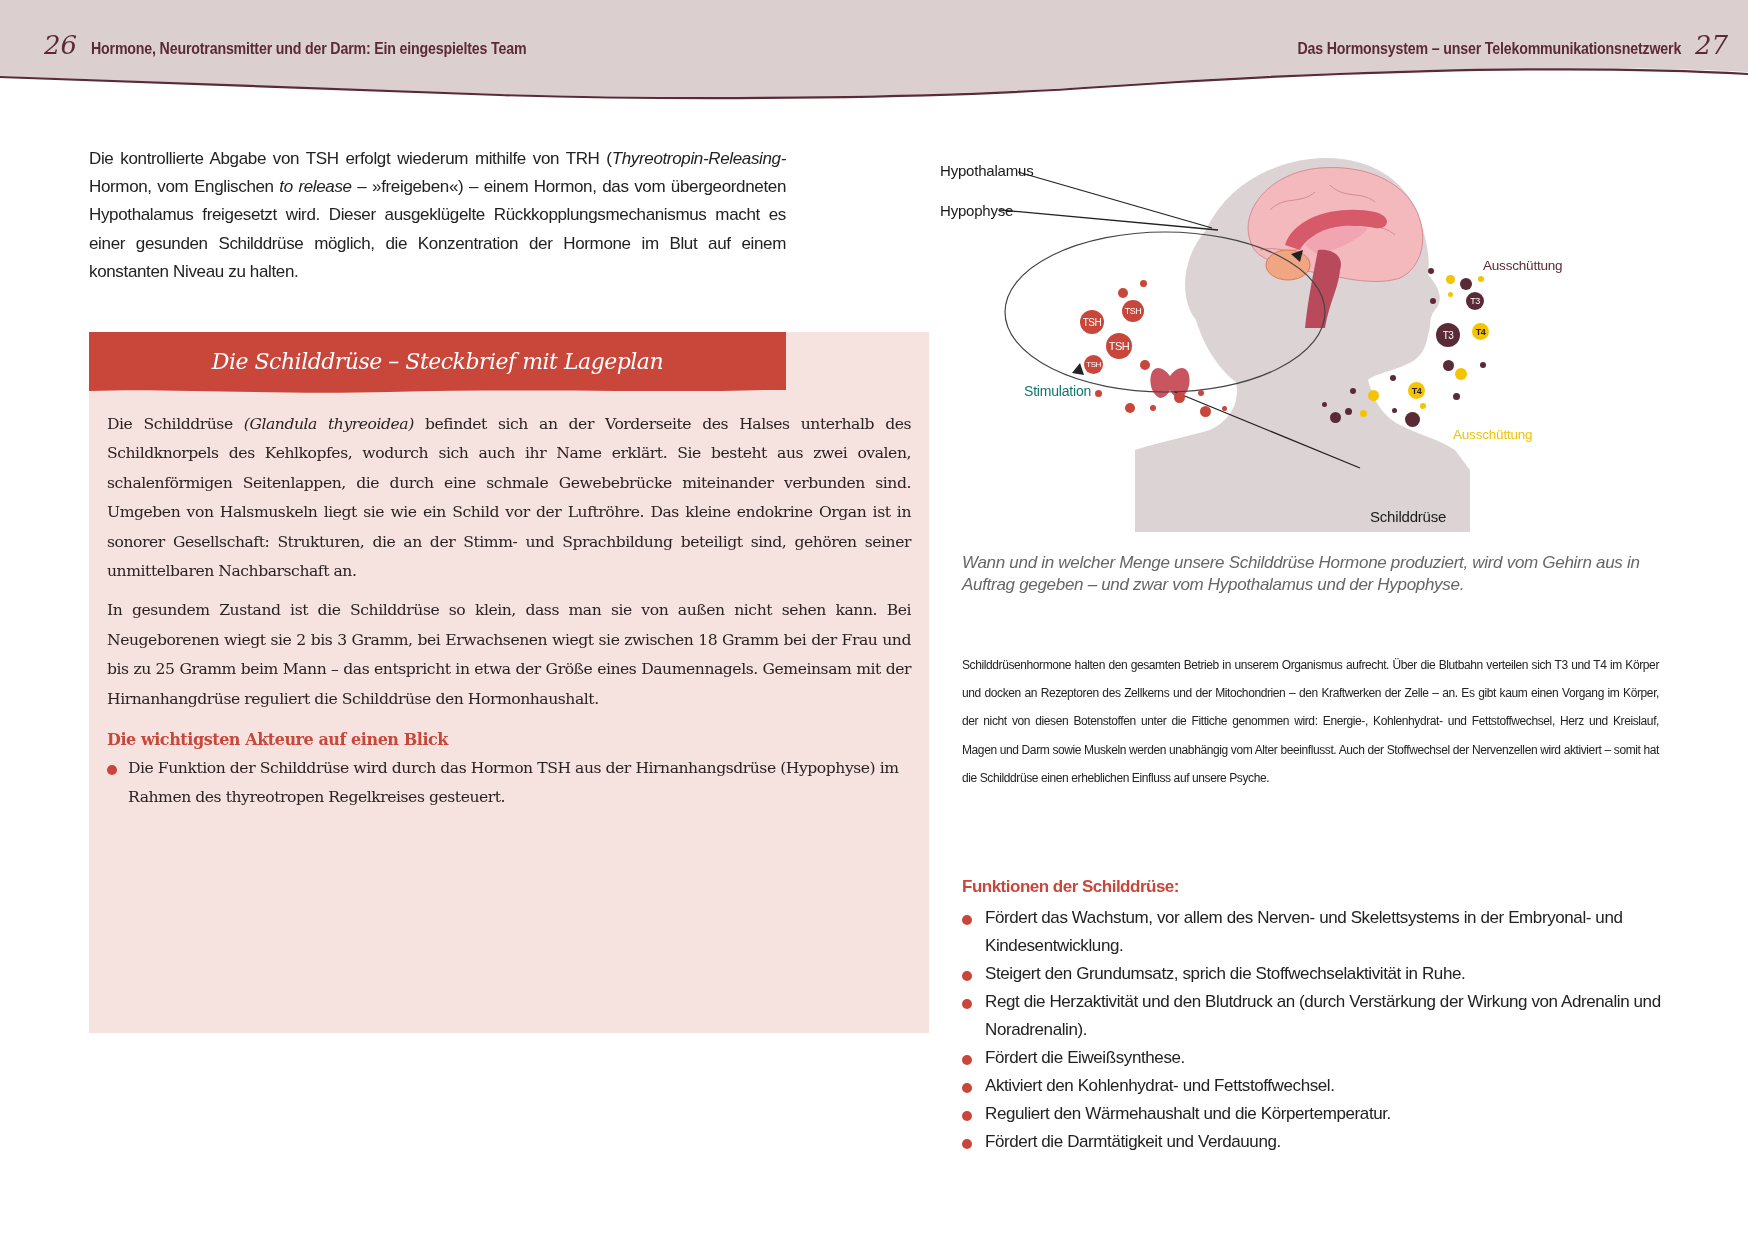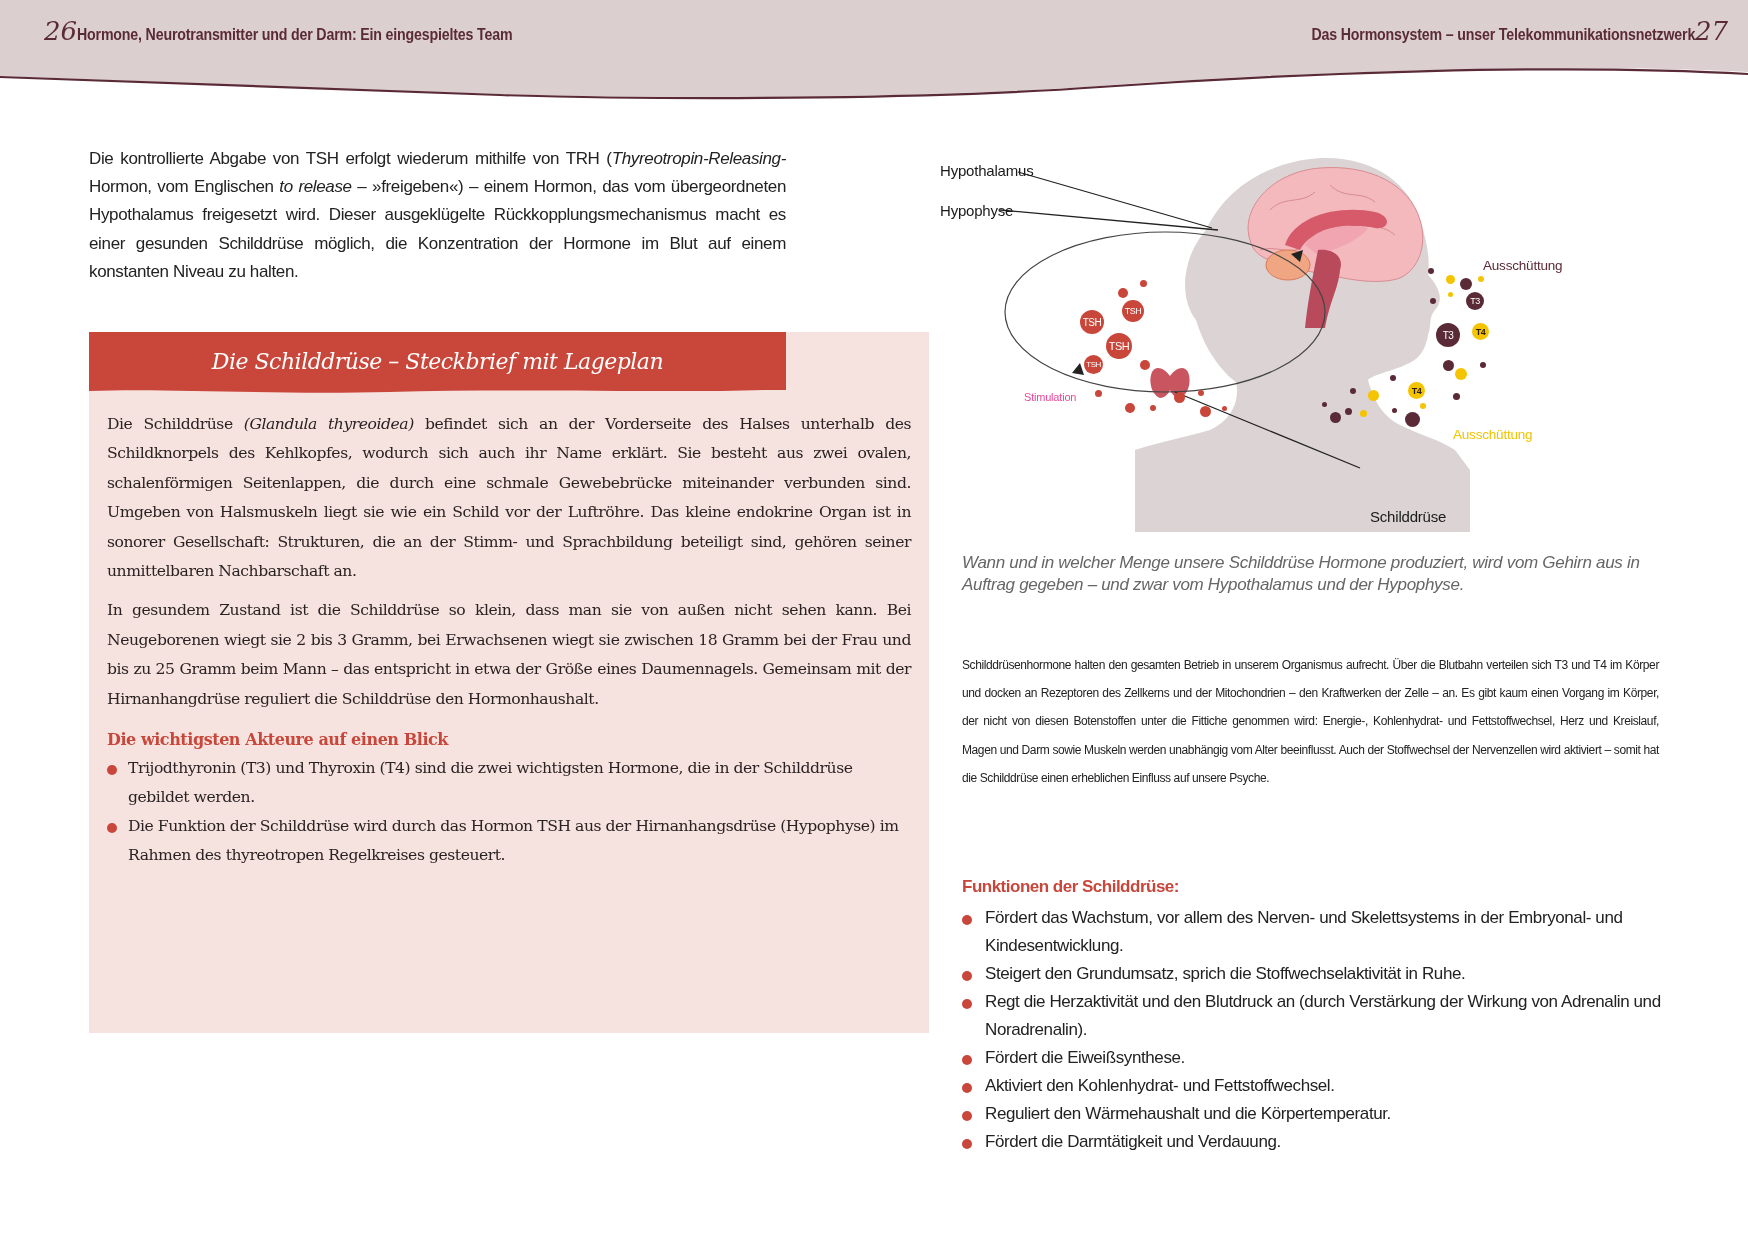--- a/index.html
+++ b/index.html
@@ -2,21 +2,21 @@
 <html><head>
 <meta charset="utf-8">
 <style>
   * { box-sizing: border-box; margin: 0; padding: 0; }
   html, body { width: 1748px; height: 1240px; background: #ffffff; overflow: hidden; }
   body { position: relative; font-family: "Liberation Sans", sans-serif; color: #1e1a1a; }
 
   
   .header-band { position: absolute; left: 0; top: 0; width: 1748px; height: 110px; }
   .header-band svg { position: absolute; left: 0; top: 0; }
-  .running-head { position: absolute; top: 16px; display: flex; align-items: baseline; gap: 0; color: #5a2a36; }
+  .running-head { position: absolute; top: 30px; display: flex; align-items: baseline; gap: 14px; color: #5a2a36; }
   .running-head.left { left: 44px; }
   .running-head.right { right: 20px; flex-direction: row; }
   .page-num { font-family: "DejaVu Serif", serif; font-style: italic; font-size: 26px; color: #5a2a36; }
   .head-title { font-family: "Liberation Sans", sans-serif; font-size: 16.5px; letter-spacing: -0.2px; transform: scaleX(0.86); transform-origin: left center; white-space: nowrap; font-weight: bold; color: #5a2a36; }
   .running-head.right .head-title { transform-origin: right center; }
 
   
   .intro { position: absolute; left: 89px; top: 145px; width: 697px; font-family: "Liberation Sans", sans-serif; font-size: 17px; line-height: 28.2px; text-align: justify; color: #222; letter-spacing: -0.35px; }
   .intro i { font-style: italic; }
 
@@ -35,21 +35,21 @@
   
   .figure { position: absolute; left: 1000px; top: 150px; width: 600px; height: 390px; }
   .caption { position: absolute; left: 962px; top: 552px; width: 700px; font-family: "Liberation Sans", sans-serif; font-style: italic; font-size: 17px; line-height: 21.5px; color: #666; letter-spacing: -0.3px; }
   .body-right { position: absolute; left: 962px; top: 651px; width: 697px; font-family: "Liberation Sans", sans-serif; font-size: 12px; line-height: 28.2px; text-align: justify; color: #222; letter-spacing: -0.4px; }
   .func-title { position: absolute; left: 962px; top: 877px; font-family: "Liberation Sans", sans-serif; font-weight: bold; font-size: 17px; color: #c8463a; letter-spacing: -0.5px; }
   .func-list { position: absolute; left: 962px; top: 904px; width: 700px; list-style: none; font-family: "Liberation Sans", sans-serif; font-size: 17px; line-height: 28px; color: #222; letter-spacing: -0.4px; }
   .func-list li { position: relative; padding-left: 23px; }
   .func-list li .dot { position: absolute; left: 0; top: 11px; width: 10px; height: 10px; border-radius: 50%; background: #c8463a; }
 
   .fig-label { position: absolute; font-family: "Liberation Sans", sans-serif; font-size: 15px; color: #1a1a1a; white-space: nowrap; letter-spacing: -0.2px; }
-  .fig-label.red { color: #ec4899; font-size: 11px; margin-top: 8px; }
+  .fig-label.red { color: #0f766e; font-size: 14px; }
   .fig-label.plum { color: #5a2a36; font-size: 13.5px; }
   .fig-label.yellow { color: #f0c300; font-size: 13.5px; }
   .bub { position: absolute; border-radius: 50%; display: flex; align-items: center; justify-content: center; color: #fff; font-family: "Liberation Sans", sans-serif; letter-spacing: -0.5px; }
 </style>
 </head>
 <body>
 
 <div class="header-band">
   <svg width="1748" height="110" viewBox="0 0 1748 110">
     <path d="M0,0 H1748 V72 C1560,62 1300,72 1100,86 C950,97 700,100 500,94 C300,88 120,80 0,76 Z" fill="#dccfd0"></path>
@@ -72,21 +72,20 @@
     <svg class="wave" width="697" height="10" viewBox="0 0 697 10">
       <path d="M0,0 H697 V3 C600,8 450,2 300,6 C180,9 80,2 0,5 Z" fill="#c8463a"></path>
     </svg>
     <span class="box-title">Die Schilddrüse – Steckbrief mit Lageplan</span>
   </div>
   <div class="box-body">
     <p><span>Die Schilddrüse </span><i>(Glandula thyreoidea)</i><span> befindet sich an der Vorderseite des Halses unterhalb des Schildknorpels des Kehlkopfes, wodurch sich auch ihr Name erklärt. Sie besteht aus zwei ovalen, schalenförmigen Seitenlappen, die durch eine schmale Gewebebrücke miteinander verbunden sind. Umgeben von Halsmuskeln liegt sie wie ein Schild vor der Luftröhre. Das kleine endokrine Organ ist in sonorer Gesellschaft: Strukturen, die an der Stimm- und Sprachbildung beteiligt sind, gehören seiner unmittelbaren Nachbarschaft an.</span></p>
     <p>In gesundem Zustand ist die Schilddrüse so klein, dass man sie von außen nicht sehen kann. Bei Neugeborenen wiegt sie 2 bis 3 Gramm, bei Erwachsenen wiegt sie zwischen 18 Gramm bei der Frau und bis zu 25 Gramm beim Mann – das entspricht in etwa der Größe eines Daumennagels. Gemeinsam mit der Hirnanhangdrüse reguliert die Schilddrüse den Hormonhaushalt.</p>
     <div class="box-sub">Die wichtigsten Akteure auf einen Blick</div>
     <ul class="bullet-list">
-      <li><span class="dot"></span><span>Trijodthyronin (T3) und Thyroxin (T4) sind die zwei wichtigsten Hormone, die in der Schilddrüse gebildet werden.</span></li>
       <li><span class="dot"></span><span>Die Funktion der Schilddrüse wird durch das Hormon TSH aus der Hirnanhangsdrüse (Hypophyse) im Rahmen des thyreotropen Regelkreises gesteuert.</span></li>
     </ul>
   </div>
 </div>
 
 <div class="figure">
   <svg width="600" height="390" viewBox="0 0 600 390" style="position:absolute;left:0;top:0">
 
     <path d="M135,382 L135,300 C160,292 190,286 210,280 C232,270 240,250 236,232 C222,222 205,200 196,170 C180,150 180,110 206,80 C225,40 265,12 320,8 C375,6 410,35 420,70 C428,95 430,110 428,125 C438,135 445,150 435,160 C428,168 432,175 428,185 C426,198 420,210 405,215 C395,220 372,225 368,230 C372,245 380,265 400,275 C420,285 440,290 455,300 L470,320 L470,382 Z" fill="#dcd4d4"></path>
 

